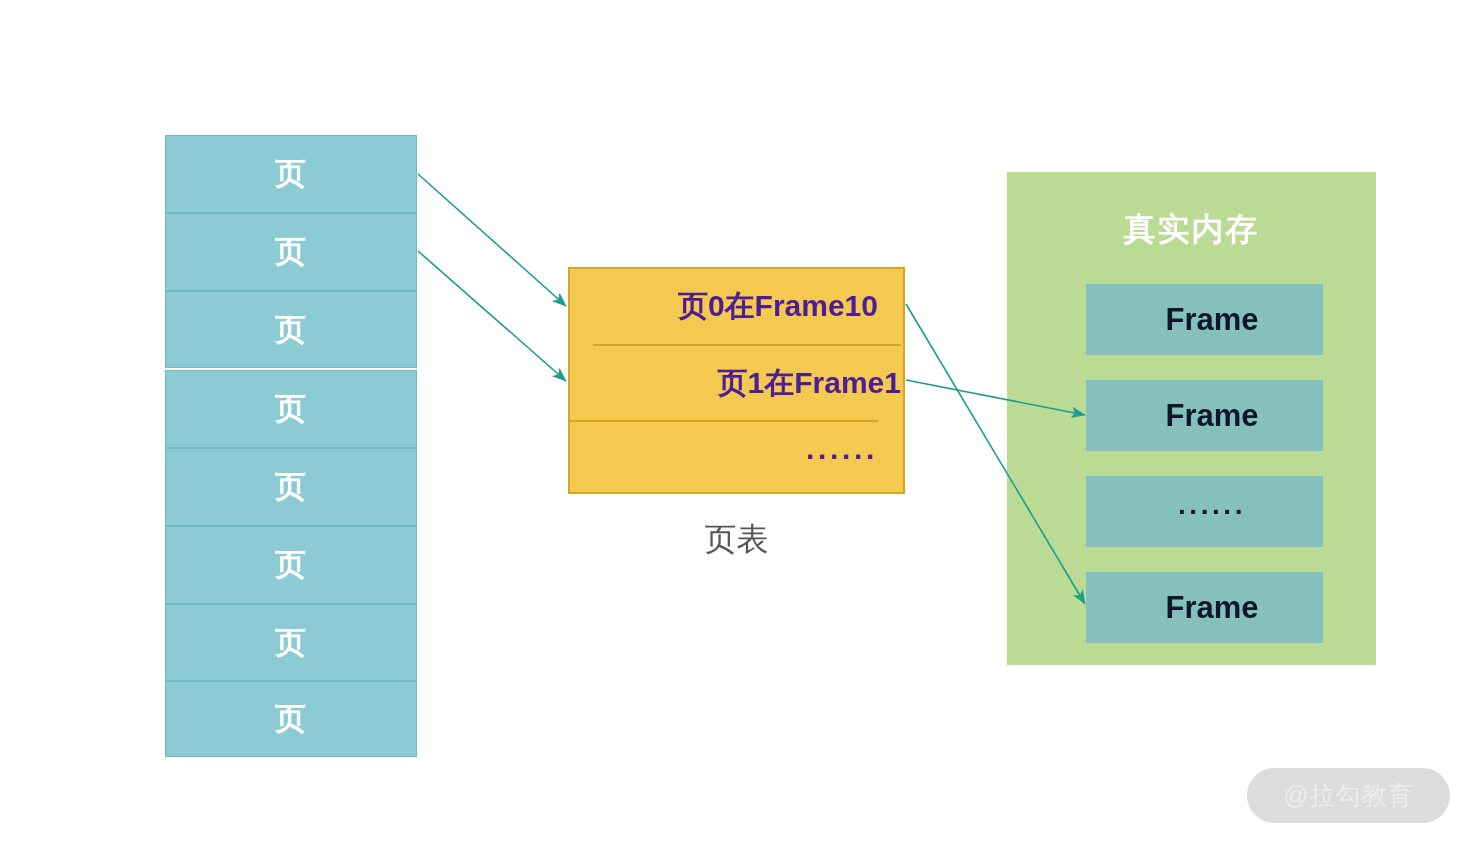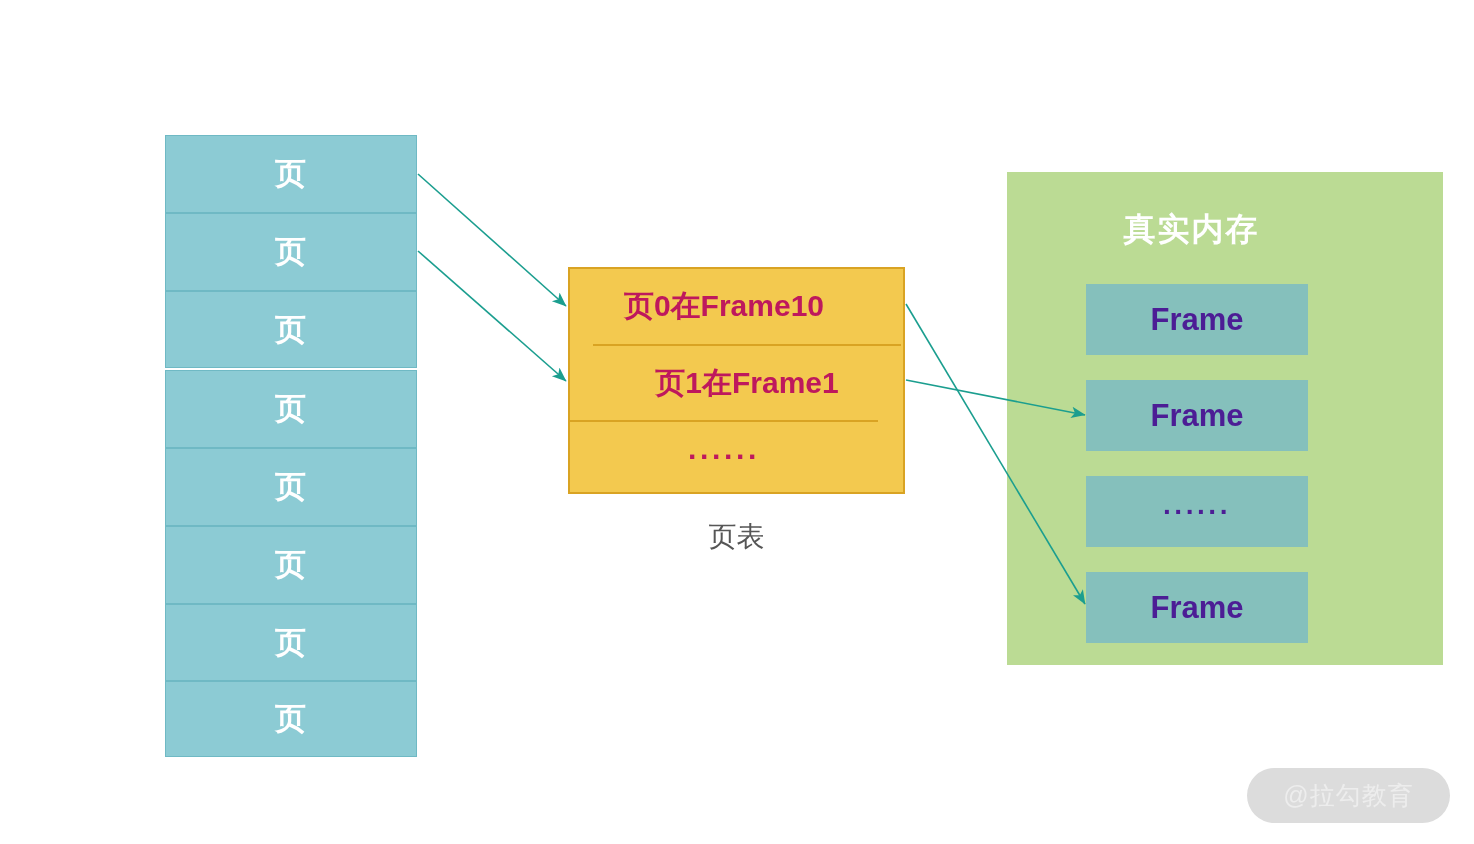--- a/index.html
+++ b/index.html
@@ -51,79 +51,80 @@
     height: 227px;
     box-sizing: border-box;
     border: 2px solid #D9A323;
     background: #F3C94F;
   }
   .pt-row {
     position: absolute;
     left: 0;
     width: 308px;
     box-sizing: border-box;
-    color: #be185d;
+    color: #4c1d95;
     font-size: 30px;
     font-weight: 700;
     display: flex;
     align-items: center;
-    justify-content: center;
+    justify-content: flex-end;
     background: #F3C94F;
   }
   .pt-row.divider-top {
     border-top: 2px solid #D9A323;
   }
   .pt-dots {
     font-size: 30px;
     letter-spacing: 2px;
     line-height: 1;
   }
   #page-table-caption {
     position: absolute;
     left: 568px;
     top: 518px;
     width: 337px;
     text-align: center;
     color: #565656;
-    font-size: 28px;
+    font-size: 32px;
     font-weight: 400;
   }
 
   
   #memory-box {
     position: absolute;
     left: 1007px;
     top: 172px;
-    width: 436px;
+    width: 369px;
     height: 493px;
     background: #BBDB94;
   }
   #memory-title {
     position: absolute;
     left: 0;
     top: 36px;
     width: 369px;
     text-align: center;
     color: #ffffff;
     font-size: 32px;
     font-weight: 700;
     letter-spacing: 2px;
   }
   .frame-cell {
     position: absolute;
     left: 79px;
     width: 222px;
     height: 71px;
     background: #85C0BC;
-    color: #4c1d95;
+    color: #0f172a;
     font-size: 31px;
     font-weight: 700;
     display: flex;
     align-items: center;
     justify-content: center;
+    padding-left: 15px;
   }
   .frame-cell.dots {
     font-size: 28px;
     letter-spacing: 2px;
   }
 
   
   #arrow-layer {
     position: absolute;
     left: 0;

